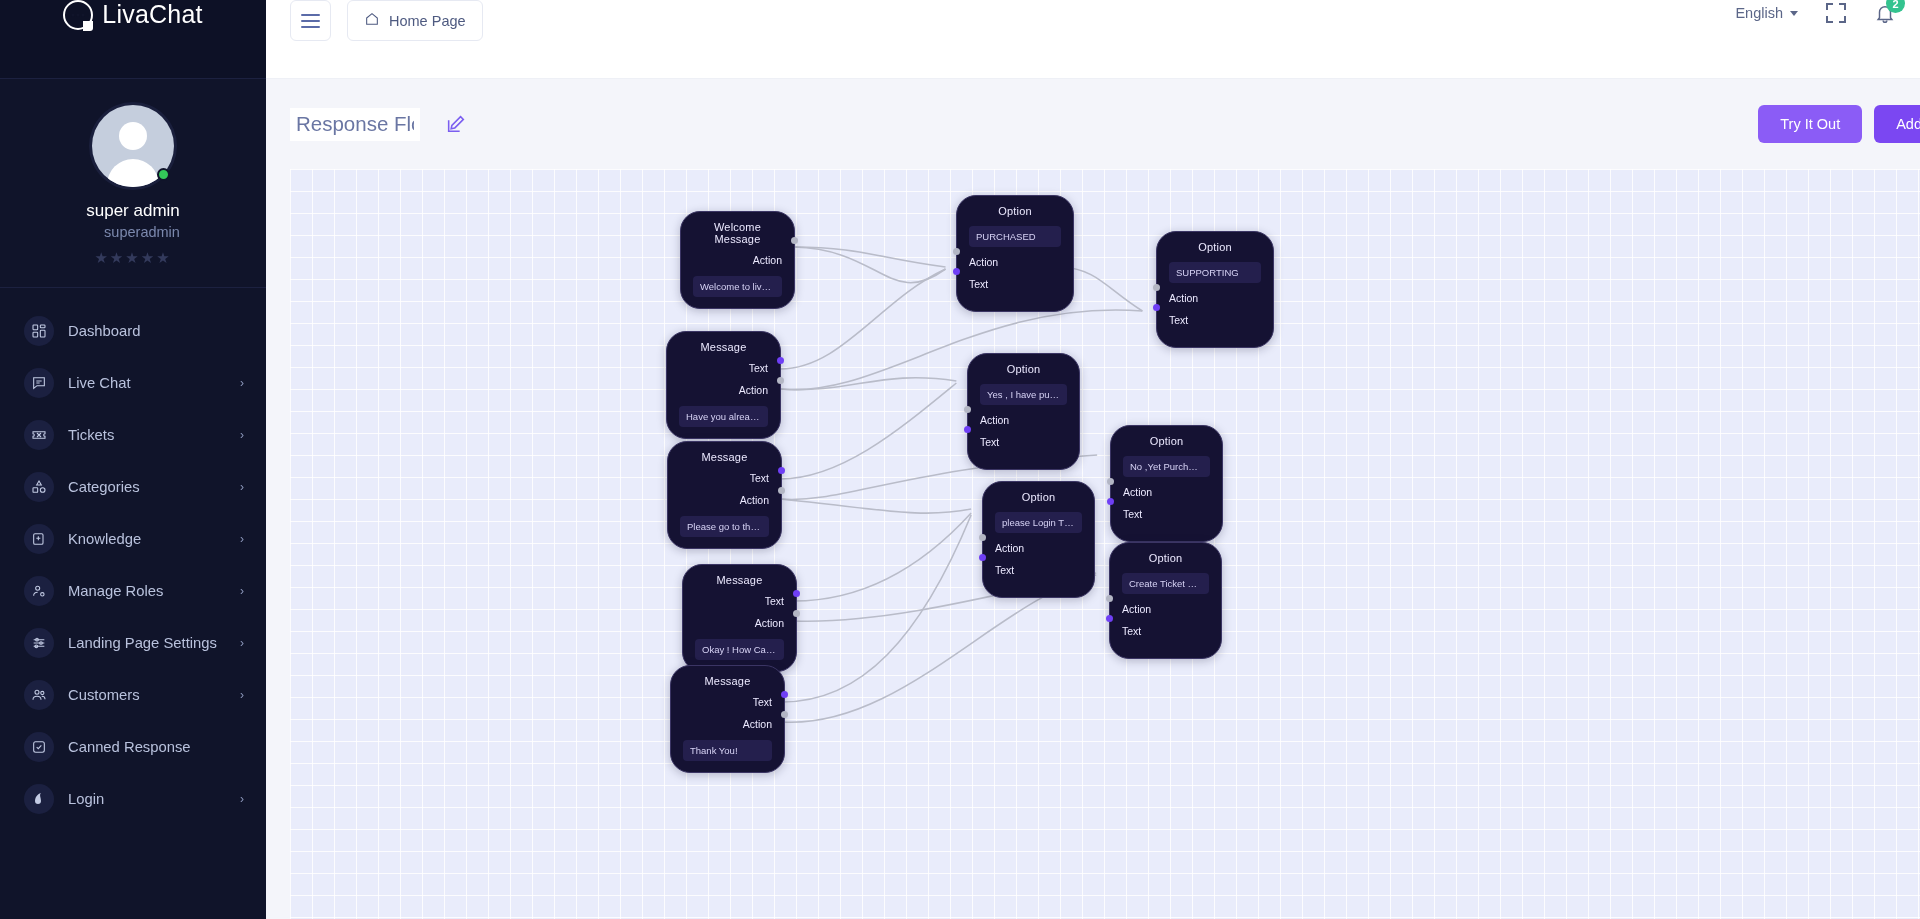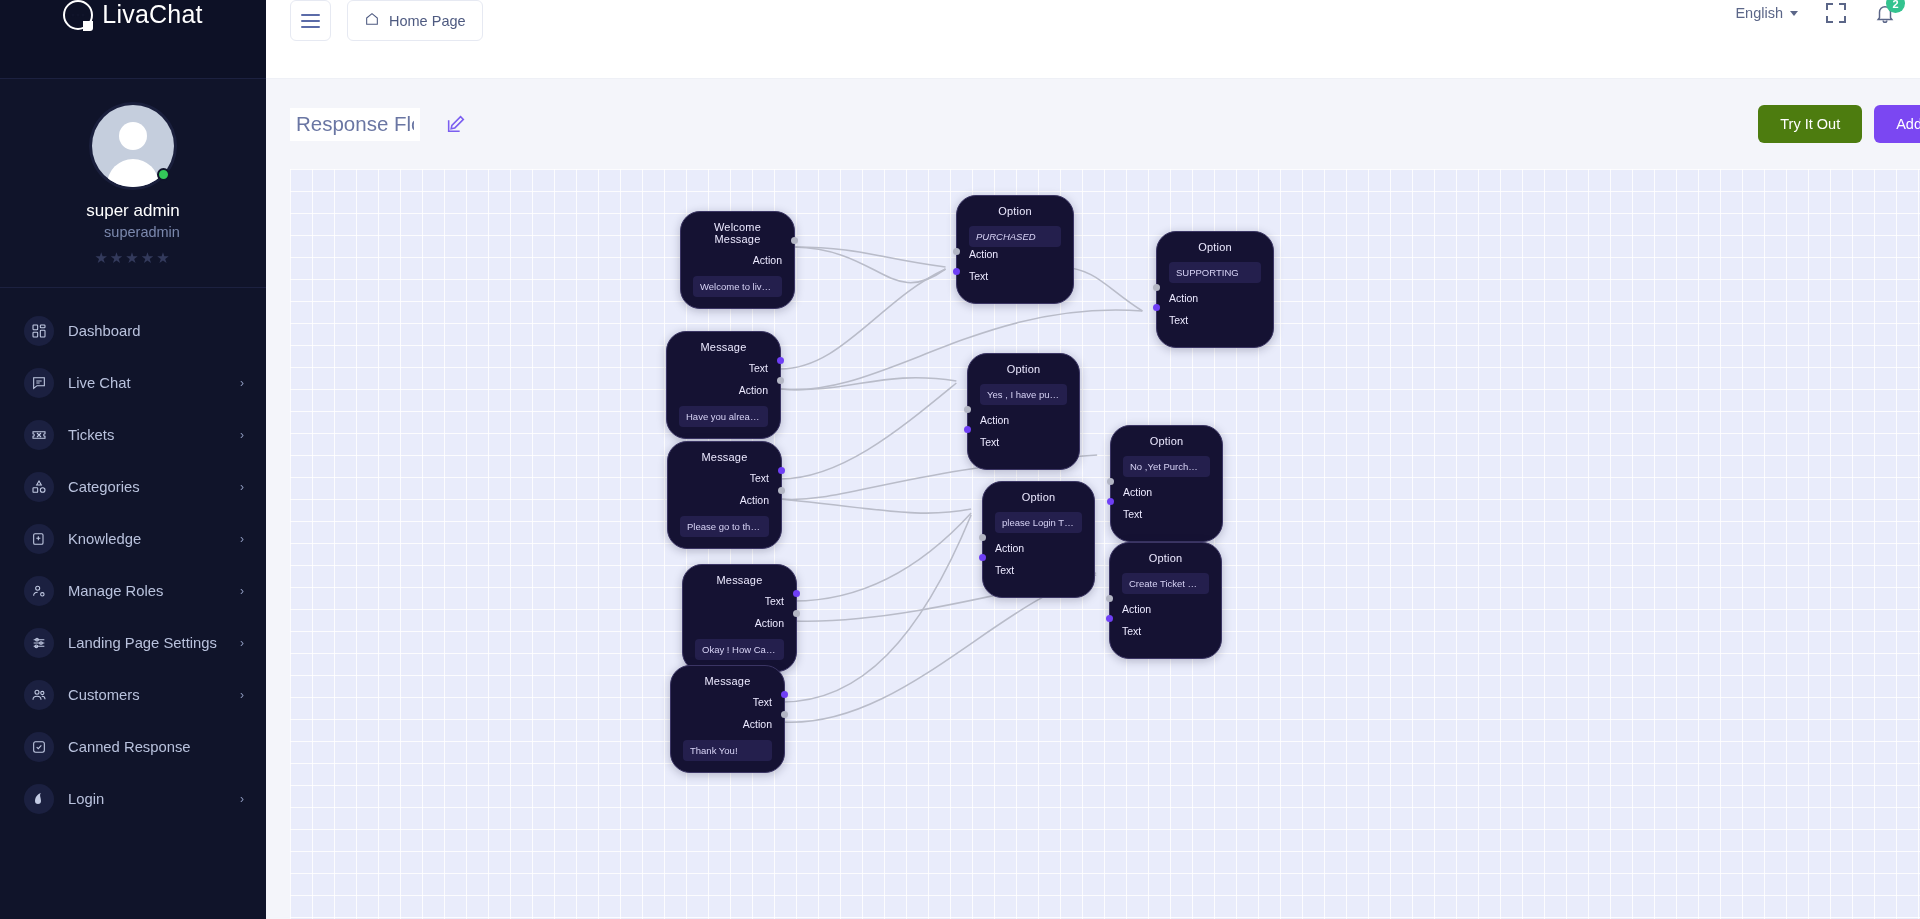--- a/index.html
+++ b/index.html
@@ -138,21 +138,21 @@
   }
   .edit-ico { margin-left: 25px; width: 22px; height: 22px; cursor: pointer; }
   .edit-ico svg { width: 22px; height: 22px; stroke: #7b5ef0; fill: none; stroke-width: 1.7; }
   .head-actions { margin-left: auto; display: flex; align-items: center; gap: 12px; margin-right: -46px; }
   .btn {
     height: 38px; padding: 0 22px; border-radius: 6px; border: none;
     font-size: 14.5px; color: #ffffff; cursor: pointer;
     font-family: "Liberation Sans", sans-serif;
     display: flex; align-items: center;
   }
-  .btn-try { background: #4d7c0f; }
+  .btn-try { background: #8b5cf6; }
   .btn-add { background: #7b47f2; }
 
   
   .canvas {
     flex: 1; position: relative; overflow: hidden;
     margin: 0 0 0 24px;
     background-color: #e9ecfb;
     background-image:
       linear-gradient(to right, rgba(255,255,255,.85) 1px, transparent 1px),
       linear-gradient(to bottom, rgba(255,255,255,.85) 1px, transparent 1px);
@@ -406,21 +406,21 @@
       </svg>
       <div id="nodes">
           <div class="node" style="left: 390px; top: 42px; width: 115px; min-height: 72px;">
             <div class="node-title">Welcome Message</div>
             <div class="node-row right">Action</div>
             <div class="node-chip">Welcome to livechat@ P…</div>
             <span class="port gray" style="right: -4px; top: 25px;"></span>
           </div>
           <div class="node" style="left: 666px; top: 26px; width: 118px; min-height: 90px;">
             <div class="node-title">Option</div>
-            <div class="node-chip" style="margin-bottom: 1px; font-style: italic;">PURCHASED</div>
+            <div class="node-chip" style="margin-bottom: 9px;">PURCHASED</div>
             <div class="node-row">Action</div>
             <div class="node-row">Text</div>
             <span class="port gray" style="left: -4px; top: 52px;"></span>
             <span class="port purple" style="left: -4px; top: 72px;"></span>
           </div>
           <div class="node" style="left: 866px; top: 62px; width: 118px; min-height: 90px;">
             <div class="node-title">Option</div>
             <div class="node-chip" style="margin-bottom: 9px;">SUPPORTING</div>
             <div class="node-row">Action</div>
             <div class="node-row">Text</div>

